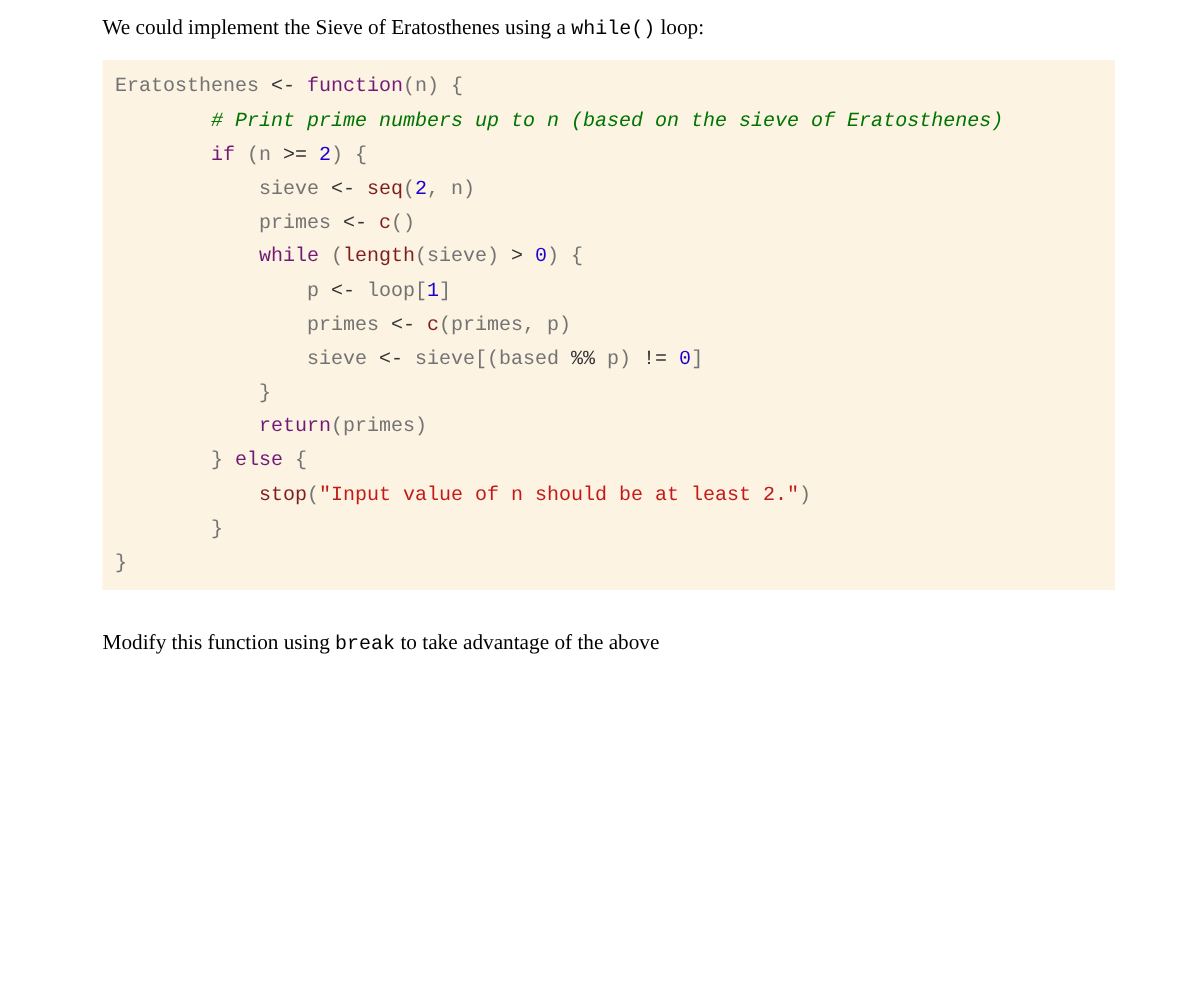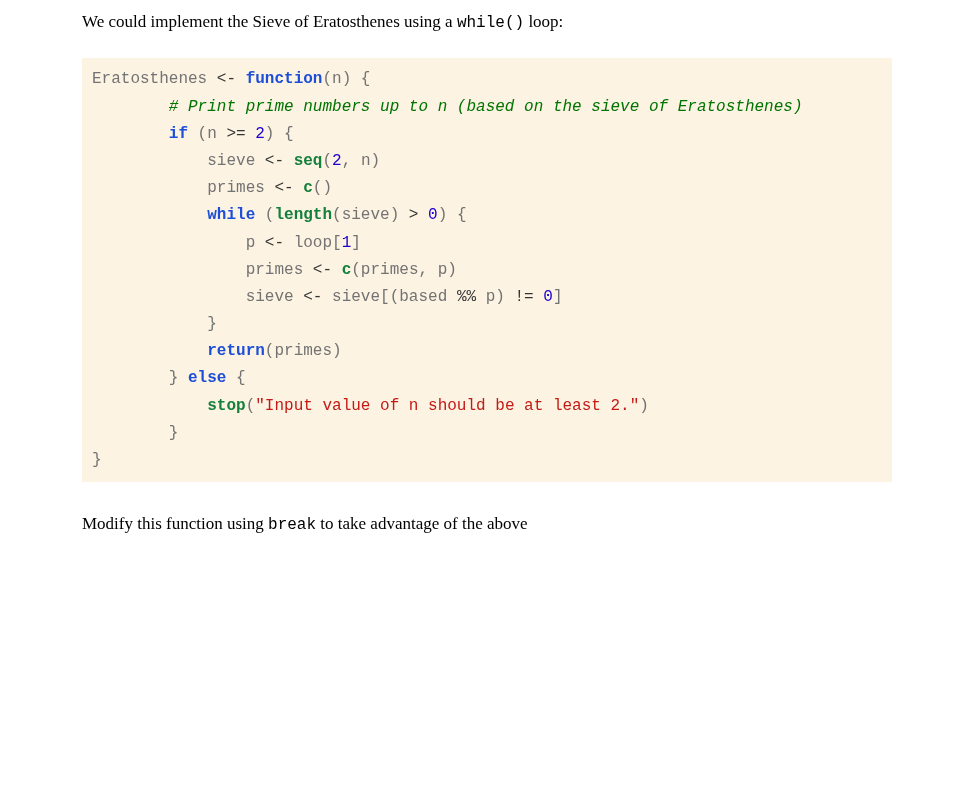--- a/index.html
+++ b/index.html
@@ -8,40 +8,40 @@
     font-family: Georgia, 'Times New Roman', serif;
     font-size: 17px;
     color: #000;
     background: #fff;
     width: 962px;
   }
   .page {
     padding: 10px 70px 0 82px;
   }
   .intro {
-    margin: 0 0 24px 0;
+    margin: 0 0 14px 0;
     line-height: 1.4;
   }
   .codeblock {
     background: #fcf3e3;
     padding: 8px 10px 8px 10px;
     font-family: 'Courier New', Courier, monospace;
     font-size: 16px;
     line-height: 1.7;
     white-space: pre;
     margin-bottom: 30px;
     color: #444;
   }
   .inline-code {
     font-family: 'Courier New', Courier, monospace;
     font-size: 16px;
   }
-  .k-def { color: #1d4ed8; font-weight: bold; }   
+  .k-def { color: #701a75; font-weight: normal; }   
   .k-id  { color: #737373; }                          
-  .k-fn  { color: #15803d; font-weight: bold; }   
+  .k-fn  { color: #7f1d1d; font-weight: normal; }   
   .k-num { color: #1c00cf; }                       
   .k-str { color: #c41a16; }                       
   .k-cmt { color: #007400; font-style: italic; font-family: Liberation Mono, monospace; }  
   .k-op  { color: #333; }                          
   .instr {
     margin-right: 140px;
     line-height: 1.4;
   }
   .cutoff {
     overflow: hidden;

